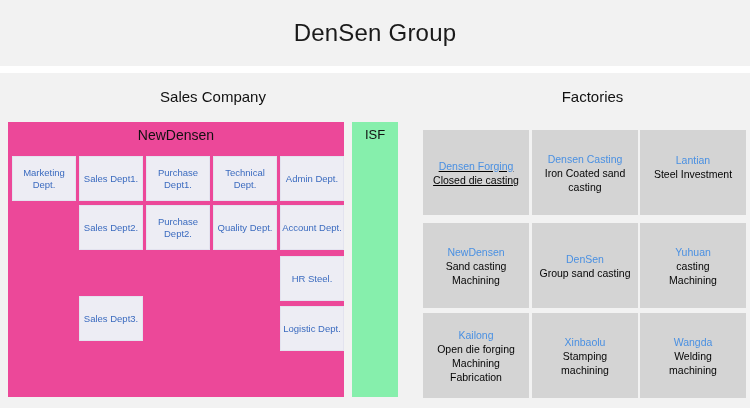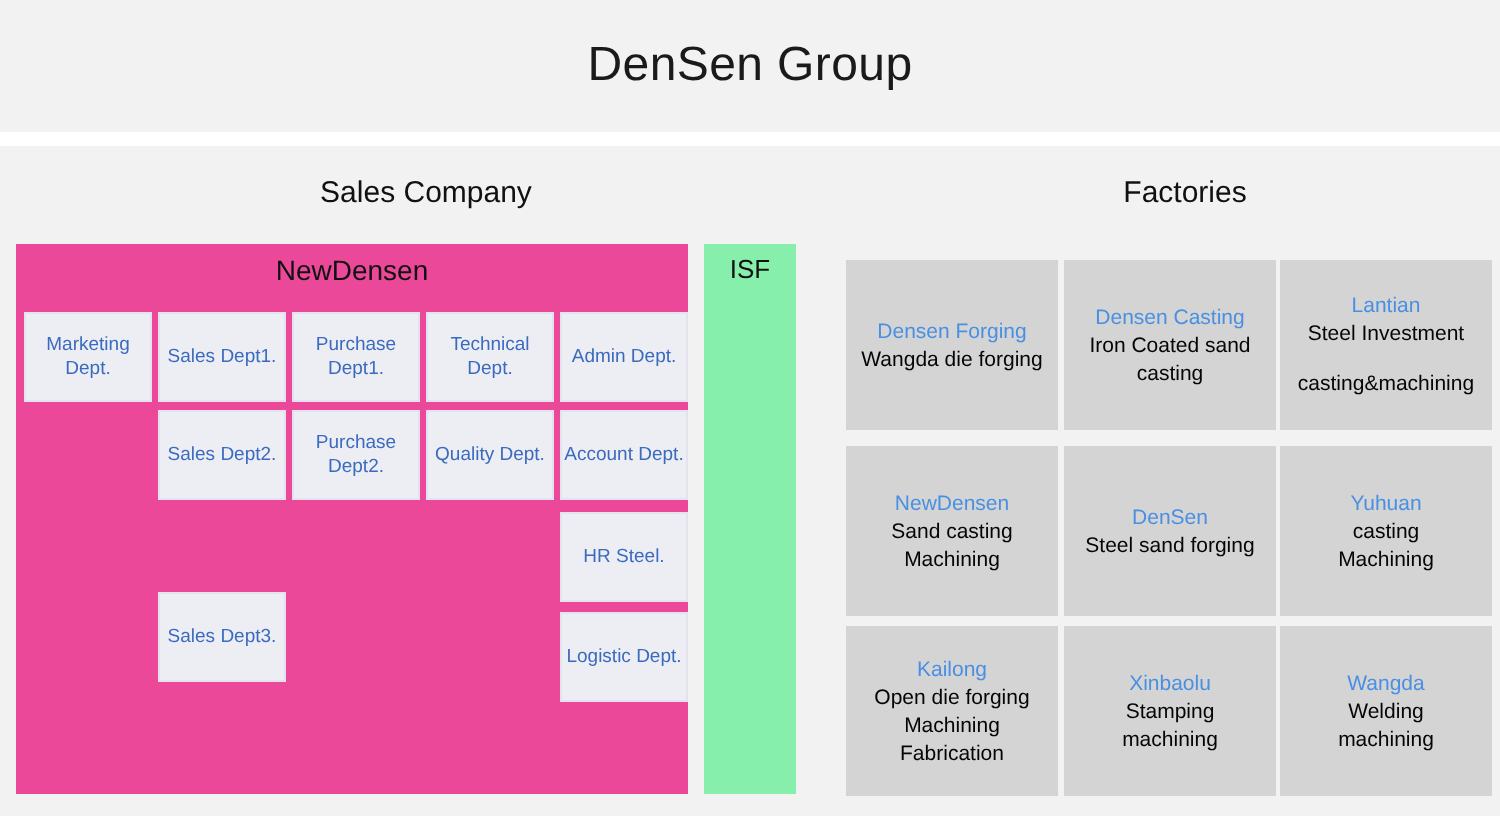--- a/index.html
+++ b/index.html
@@ -143,43 +143,42 @@
     <div class="isf-box">
       <div class="isf-label">ISF</div>
     </div>
   </div>
 
   <div class="panel panel-factories">
     <div class="panel-head">
       <div class="panel-head-text">Factories</div>
     </div>
     <div class="fac-grid">
-        <div class="fac-cell" style="left: 0px; top: 0px;">
+        <div class="fac-cell" style="left: 0px; top: 0px; text-decoration: underline;">
           <div class="fac-name">Densen Forging</div>
-          <div class="fac-desc">Wangda die forging</div>
+          <div class="fac-desc">Closed die casting</div>
         </div>
         <div class="fac-cell" style="left: 109px; top: 0px;">
           <div class="fac-name">Densen Casting</div>
           <div class="fac-desc">Iron Coated sand</div>
           <div class="fac-desc">casting</div>
         </div>
         <div class="fac-cell" style="left: 217px; top: 0px; justify-content: center;">
           <div class="fac-name">Lantian</div>
           <div class="fac-desc">Steel Investment</div>
           <div class="fac-spacer"></div>
-          <div class="fac-desc">casting&amp;machining</div>
         </div>
         <div class="fac-cell" style="left: 0px; top: 93px;">
           <div class="fac-name">NewDensen</div>
           <div class="fac-desc">Sand casting</div>
           <div class="fac-desc">Machining</div>
         </div>
         <div class="fac-cell" style="left: 109px; top: 93px;">
           <div class="fac-name">DenSen</div>
-          <div class="fac-desc">Steel sand forging</div>
+          <div class="fac-desc">Group sand casting</div>
         </div>
         <div class="fac-cell" style="left: 217px; top: 93px;">
           <div class="fac-name">Yuhuan</div>
           <div class="fac-desc">casting</div>
           <div class="fac-desc">Machining</div>
         </div>
         <div class="fac-cell" style="left: 0px; top: 183px;">
           <div class="fac-name">Kailong</div>
           <div class="fac-desc">Open die forging</div>
           <div class="fac-desc">Machining</div>

